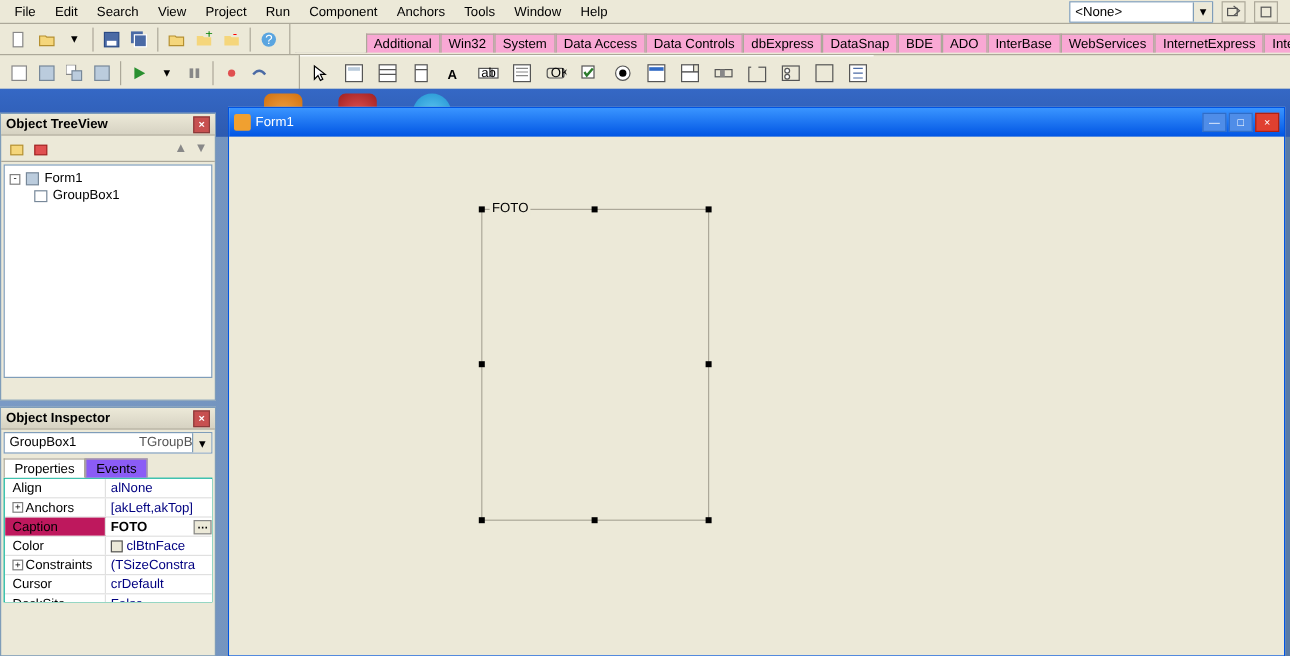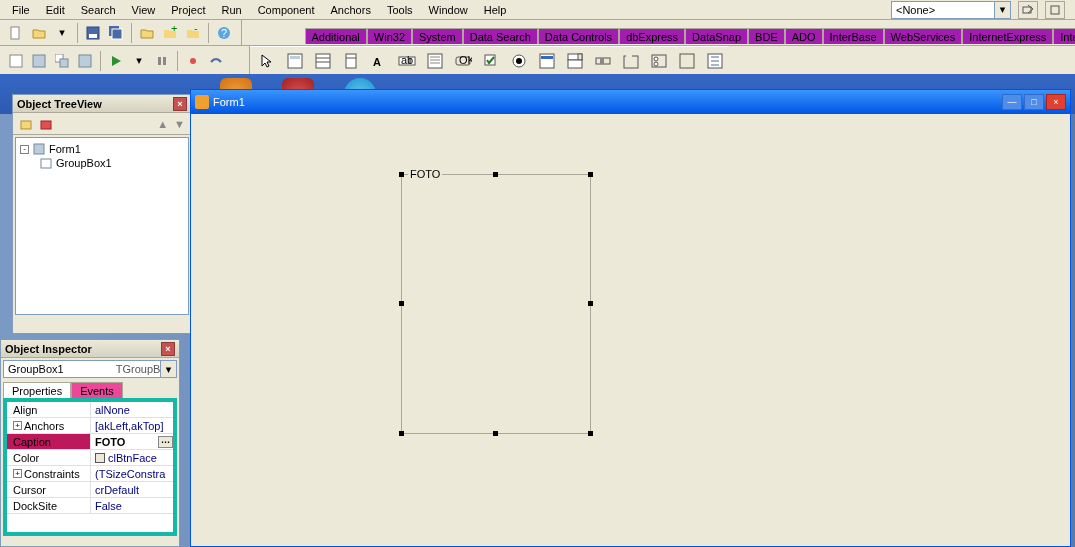--- a/index.html
+++ b/index.html
@@ -16,50 +16,50 @@
 
 .toolbar-area { background: #ece9d8; }
 .toolbar-row { display: flex; align-items: center; height: 26px; border-bottom: 1px solid #aca899; }
 .toolbar-left { display: flex; align-items: center; gap: 3px; padding: 0 6px; border-right: 1px solid #aca899; height: 100%; }
 .toolbar-left.row2 { width: 250px; }
 .tool-btn { width: 20px; height: 20px; display: inline-flex; align-items: center; justify-content: center; border: 1px solid transparent; }
 .sep { width: 1px; height: 20px; background: #aca899; margin: 0 2px; }
 
 
 .palette-tabs { display: flex; align-items: flex-end; height: 22px; padding-left: 4px; gap: 0; overflow: hidden; }
-.ptab { padding: 2px 6px 1px; border: 1px solid #aca899; border-bottom: none; background: #a21caf; font-size: 11px; cursor: default; white-space: nowrap; }
+.ptab { padding: 2px 6px 1px; border: 1px solid #aca899; border-bottom: none; background: #f9a8d4; font-size: 11px; cursor: default; white-space: nowrap; }
 .ptab.active { background: white; font-weight: normal; position: relative; top: 17px; border-bottom: 1px solid white; }
 .palette-comps { display: flex; align-items: center; height: 30px; background: #ece9d8; padding-left: 4px; gap: 2px; border-top: 1px solid white; }
 .comp-btn { width: 26px; height: 26px; display: inline-flex; align-items: center; justify-content: center; border: 1px solid transparent; }
 
 
 .main-area { position: absolute; top: 74px; left: 0; right: 0; bottom: 0; background: linear-gradient(90deg, #7a9ac5, #5a7ba5); }
 .taskbar-bg { position: absolute; top: 0; left: 0; right: 0; height: 40px; background: linear-gradient(180deg, #3568c5, #2d5ab0); display: flex; align-items: center; padding-left: 220px; gap: 30px; }
 .tb-icon { width: 32px; height: 32px; border-radius: 6px; }
 
 
 .panel { position: absolute; background: #ece9d8; border: 1px solid #7f9db9; }
 .panel-title { background: linear-gradient(180deg, #ece9d8, #d6d2c2); height: 18px; display: flex; align-items: center; padding: 0 4px; border-bottom: 1px solid #aca899; font-weight: bold; }
 .panel-title .close-btn { margin-left: auto; width: 14px; height: 14px; background: #c75050; border: 1px solid #8b3a3a; display: flex; align-items: center; justify-content: center; color: white; font-size: 9px; }
-.treeview-panel { top: 20px; left: 12px; width: 180px; height: 240px; }
+.treeview-panel { top: 20px; left: 0; width: 180px; height: 240px; }
 .tv-toolbar { height: 22px; display: flex; align-items: center; gap: 6px; padding: 0 6px; border-bottom: 1px solid #aca899; }
 .tv-body { background: white; border: 1px solid #7f9db9; margin: 2px; height: 178px; padding: 4px; overflow: auto; }
 .tree-node { display: flex; align-items: center; gap: 4px; padding: 1px 0; }
 .tree-node .expand { width: 9px; height: 9px; border: 1px solid #808080; display: flex; align-items: center; justify-content: center; font-size: 8px; line-height: 1; }
 .tree-node.child { padding-left: 20px; }
 
 
 .inspector-panel { top: 265px; left: 0; width: 180px; height: 208px; }
 .insp-combo { margin: 2px; height: 18px; border: 1px solid #7f9db9; background: white; display: flex; align-items: center; padding: 0 4px; position: relative; }
 .insp-combo .arrow { position: absolute; right: 0; width: 16px; height: 16px; background: #ece9d8; border-left: 1px solid #7f9db9; display: flex; align-items: center; justify-content: center; }
 .insp-tabs { display: flex; padding: 2px 2px 0; }
 .itab { padding: 2px 8px 1px; border: 1px solid #aca899; border-bottom: none; font-size: 11px; text-align: center; }
 .itab.active { background: white; }
-.itab.inactive { background: #ec4899; }
-.insp-grid { border: 4px solid #14b8a6; margin: 0 2px; background: white; height: 138px; overflow-y: auto; overflow-x: hidden; }
+.itab.inactive { background: #8b5cf6; }
+.insp-grid { border: 1px solid #14b8a6; margin: 0 2px; background: white; height: 104px; overflow-y: auto; overflow-x: hidden; }
 .insp-row { display: flex; height: 16px; border-bottom: 1px solid #e0e0e0; }
 .insp-row .pname { width: 84px; padding-left: 6px; border-right: 1px solid #e0e0e0; display: flex; align-items: center; }
 .insp-row .pval { flex: 1; padding-left: 4px; color: #000080; display: flex; align-items: center; }
 .insp-row.selected .pname { background: #be185d; }
 .insp-row.selected .pval { font-weight: bold; color: black; }
 .expand-plus { display: inline-block; width: 9px; height: 9px; border: 1px solid #808080; font-size: 8px; line-height: 7px; text-align: center; margin-right: 2px; }
 
 
 .form-window { position: absolute; left: 190px; top: 15px; right: 4px; bottom: 0; background: #ece9d8; border: 1px solid #0054e3; }
 .form-titlebar { height: 24px; background: linear-gradient(180deg, #3a95ff, #0054e3); display: flex; align-items: center; padding: 0 4px; color: white; }
@@ -166,21 +166,21 @@
             <circle cx="7" cy="7" r="6" fill="#5aa5e0"></circle>
             <text x="4" y="11" font-size="10" fill="#fff">?</text>
           </svg>
         </span>
     </div>
     <div class="palette-tabs">
       <span class="ptab active">Standard</span>
       <span class="ptab">Additional</span>
       <span class="ptab">Win32</span>
       <span class="ptab">System</span>
-      <span class="ptab">Data Search</span>
+      <span class="ptab">Data Access</span>
       <span class="ptab">Data Controls</span>
       <span class="ptab">dbExpress</span>
       <span class="ptab">DataSnap</span>
       <span class="ptab">BDE</span>
       <span class="ptab">ADO</span>
       <span class="ptab">InterBase</span>
       <span class="ptab">WebServices</span>
       <span class="ptab">InternetExpress</span>
       <span class="ptab">Internet</span>
     </div>

